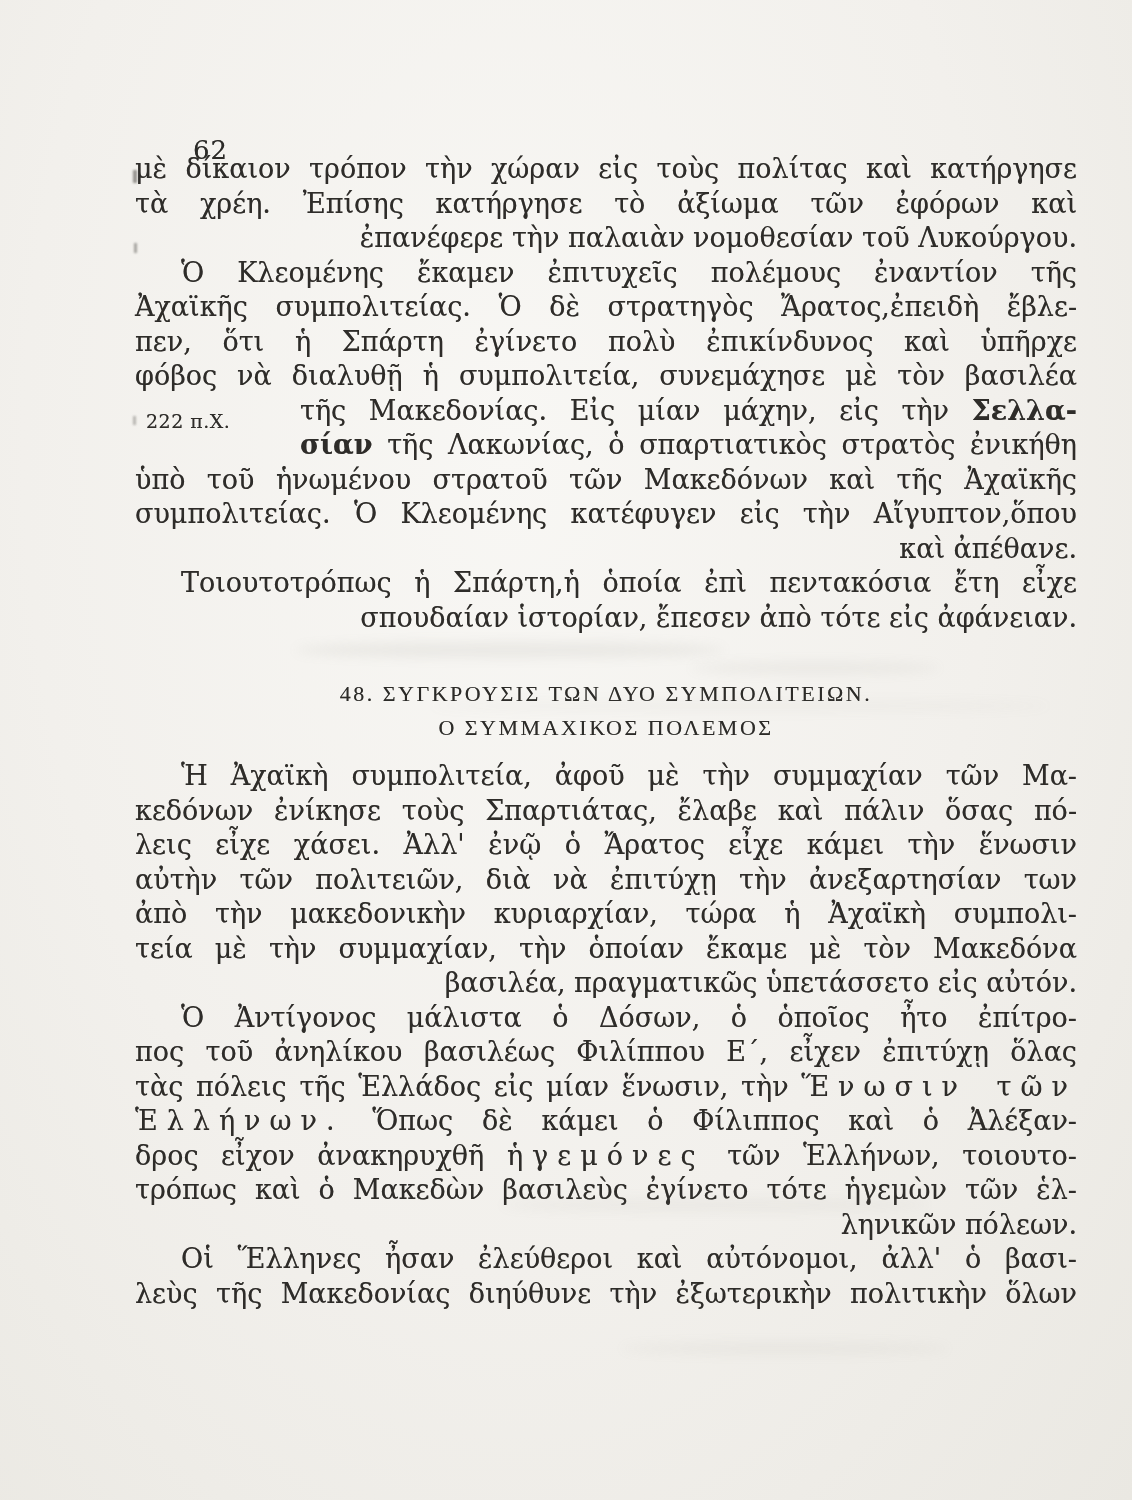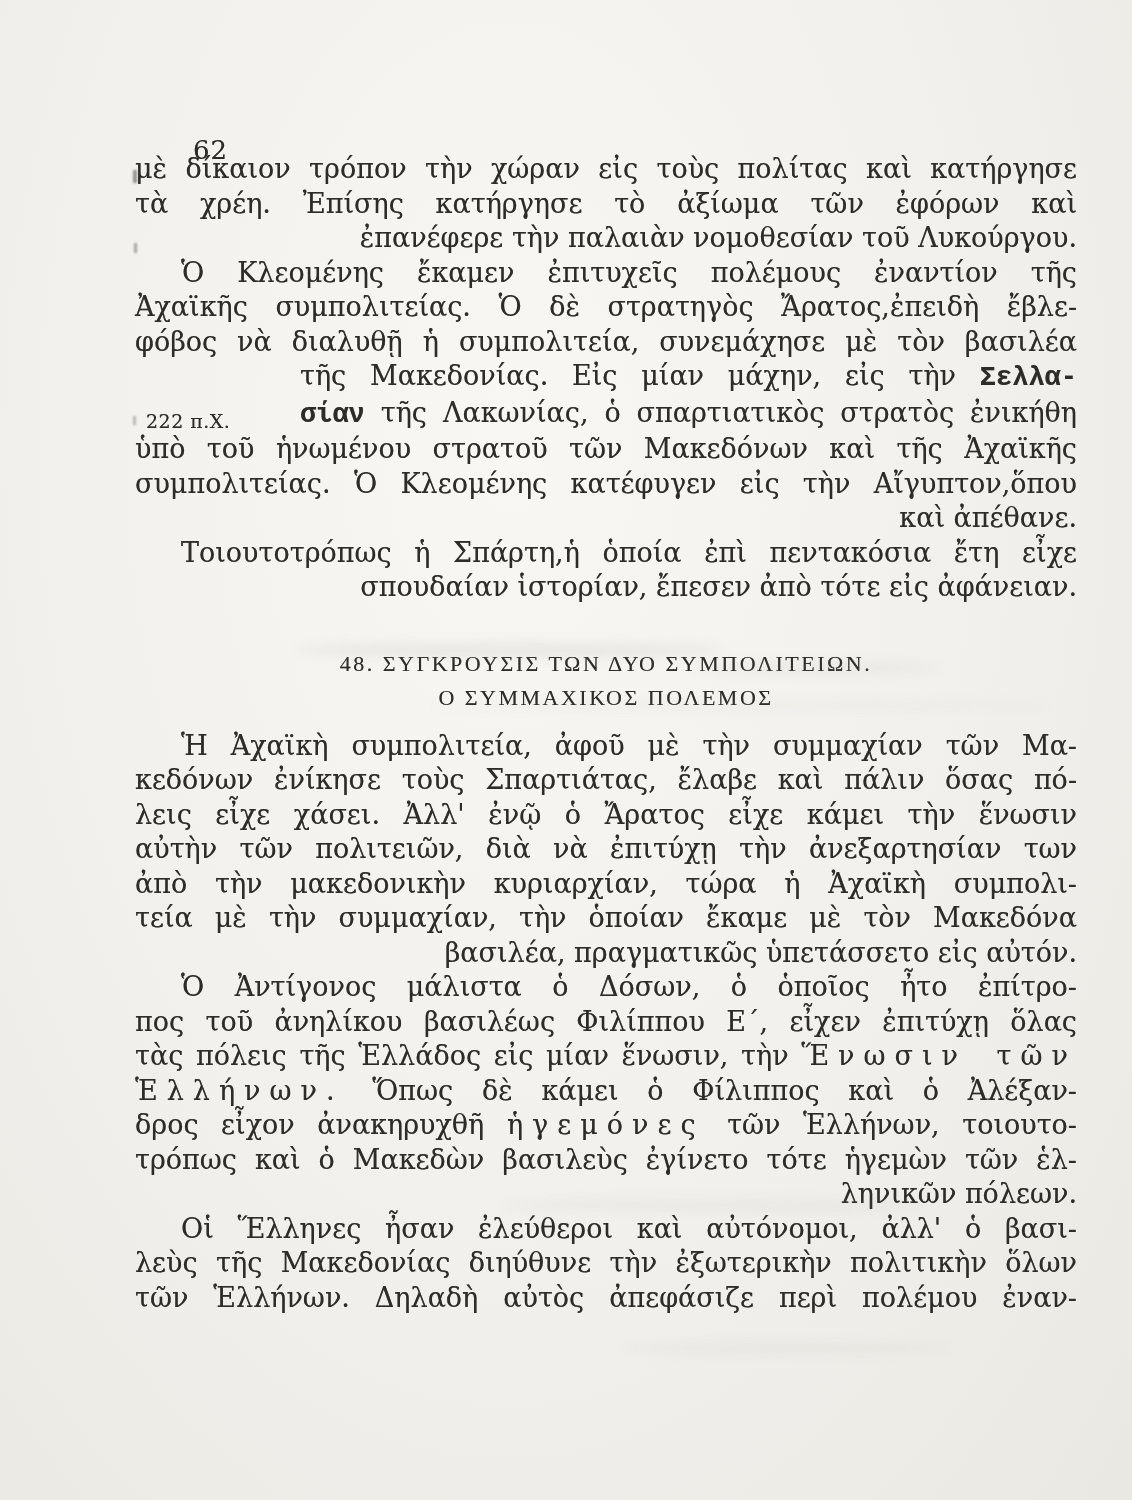--- a/index.html
+++ b/index.html
@@ -48,21 +48,21 @@
     line-height: 34.5px;
     text-shadow: 0 0 0.6px rgba(46,44,41,.5);
   }
 
   .ln { min-height: 34.5px; }
   .j { text-align: justify; text-align-last: justify; }
   .l { text-align: right; }
   .ind { text-indent: 46px; }
   .pad { padding-left: 165px; }
 
-  .b { font-weight: bold; font-family: Liberation Mono, monospace; }
+  .b { font-weight: bold; }
   .sp { letter-spacing: 9px; word-spacing: 8px; }
 
   .heading {
     margin: 42px 0 14px 0;
     text-align: center;
     font-family: Liberation Serif, serif;
     font-size: 22px;
     line-height: 34px;
     letter-spacing: 2.5px;
     color: #2c2b28;
@@ -102,20 +102,21 @@
   <div class="margin-note">222 π.Χ.</div>
 
   <div class="text">
 
     <div class="ln j">μὲ δίκαιον τρόπον τὴν χώραν εἰς τοὺς πολίτας καὶ κατήργησε</div>
     <div class="ln j">τὰ χρέη. Ἐπίσης κατήργησε τὸ ἀξίωμα τῶν ἐφόρων καὶ</div>
     <div class="ln l">ἐπανέφερε τὴν παλαιὰν νομοθεσίαν τοῦ Λυκούργου.</div>
 
     <div class="ln j ind">Ὁ Κλεομένης ἔκαμεν ἐπιτυχεῖς πολέμους ἐναντίον τῆς</div>
     <div class="ln j">Ἀχαϊκῆς συμπολιτείας. Ὁ δὲ στρατηγὸς Ἄρατος,ἐπειδὴ ἔβλε-</div>
+    <div class="ln j">πεν, ὅτι ἡ Σπάρτη ἐγίνετο πολὺ ἐπικίνδυνος καὶ ὑπῆρχε</div>
     <div class="ln j">φόβος νὰ διαλυθῇ ἡ συμπολιτεία, συνεμάχησε μὲ τὸν βασιλέα</div>
     <div class="ln j pad"><span>τῆς Μακεδονίας. Εἰς μίαν μάχην, εἰς τὴν</span> <span class="b">Σελλα-</span></div>
     <div class="ln j pad"><span class="b">σίαν</span> <span>τῆς Λακωνίας, ὁ σπαρτιατικὸς στρατὸς ἐνικήθη</span></div>
     <div class="ln j">ὑπὸ τοῦ ἡνωμένου στρατοῦ τῶν Μακεδόνων καὶ τῆς Ἀχαϊκῆς</div>
     <div class="ln j">συμπολιτείας. Ὁ Κλεομένης κατέφυγεν εἰς τὴν Αἴγυπτον,ὅπου</div>
     <div class="ln l">καὶ ἀπέθανε.</div>
 
     <div class="ln j ind">Τοιουτοτρόπως ἡ Σπάρτη,ἡ ὁποία ἐπὶ πεντακόσια ἔτη εἶχε</div>
     <div class="ln l">σπουδαίαν ἱστορίαν, ἔπεσεν ἀπὸ τότε εἰς ἀφάνειαν.</div>
 
@@ -135,21 +136,20 @@
     <div class="ln j ind">Ὁ Ἀντίγονος μάλιστα ὁ Δόσων, ὁ ὁποῖος ἦτο ἐπίτρο-</div>
     <div class="ln j">πος τοῦ ἀνηλίκου βασιλέως Φιλίππου Ε΄, εἶχεν ἐπιτύχῃ ὅλας</div>
     <div class="ln j"><span>τὰς πόλεις τῆς Ἑλλάδος εἰς μίαν ἕνωσιν, τὴν</span> <span class="sp">Ἕνωσιν τῶν</span></div>
     <div class="ln j"><span class="sp">Ἑλλήνων.</span> <span>Ὅπως δὲ κάμει ὁ Φίλιππος καὶ ὁ Ἀλέξαν-</span></div>
     <div class="ln j"><span>δρος εἶχον ἀνακηρυχθῆ</span> <span class="sp">ἡγεμόνες</span> <span>τῶν Ἑλλήνων, τοιουτο-</span></div>
     <div class="ln j">τρόπως καὶ ὁ Μακεδὼν βασιλεὺς ἐγίνετο τότε ἡγεμὼν τῶν ἑλ-</div>
     <div class="ln l">ληνικῶν πόλεων.</div>
 
     <div class="ln j ind">Οἱ Ἕλληνες ἦσαν ἐλεύθεροι καὶ αὐτόνομοι, ἀλλ' ὁ βασι-</div>
     <div class="ln j">λεὺς τῆς Μακεδονίας διηύθυνε τὴν ἐξωτερικὴν πολιτικὴν ὅλων</div>
-    <div class="ln j">τῶν Ἑλλήνων. Δηλαδὴ αὐτὸς ἀπεφάσιζε περὶ πολέμου ἐναν-</div>
 
   </div>
 
   <div class="smudge s1"></div>
   <div class="smudge s2"></div>
   <div class="smudge s3"></div>
   <div class="smudge s4"></div>
   <div class="smudge s5"></div>
   <div class="speck p1"></div>
   <div class="speck p2"></div>

